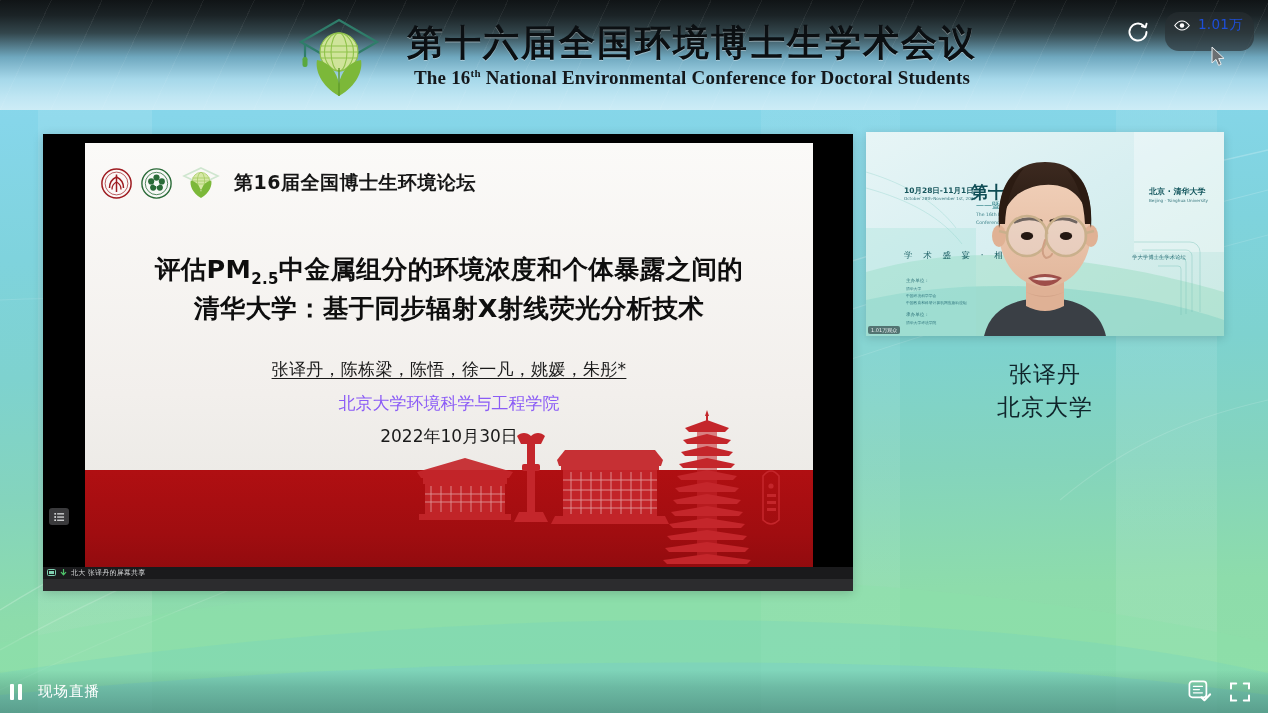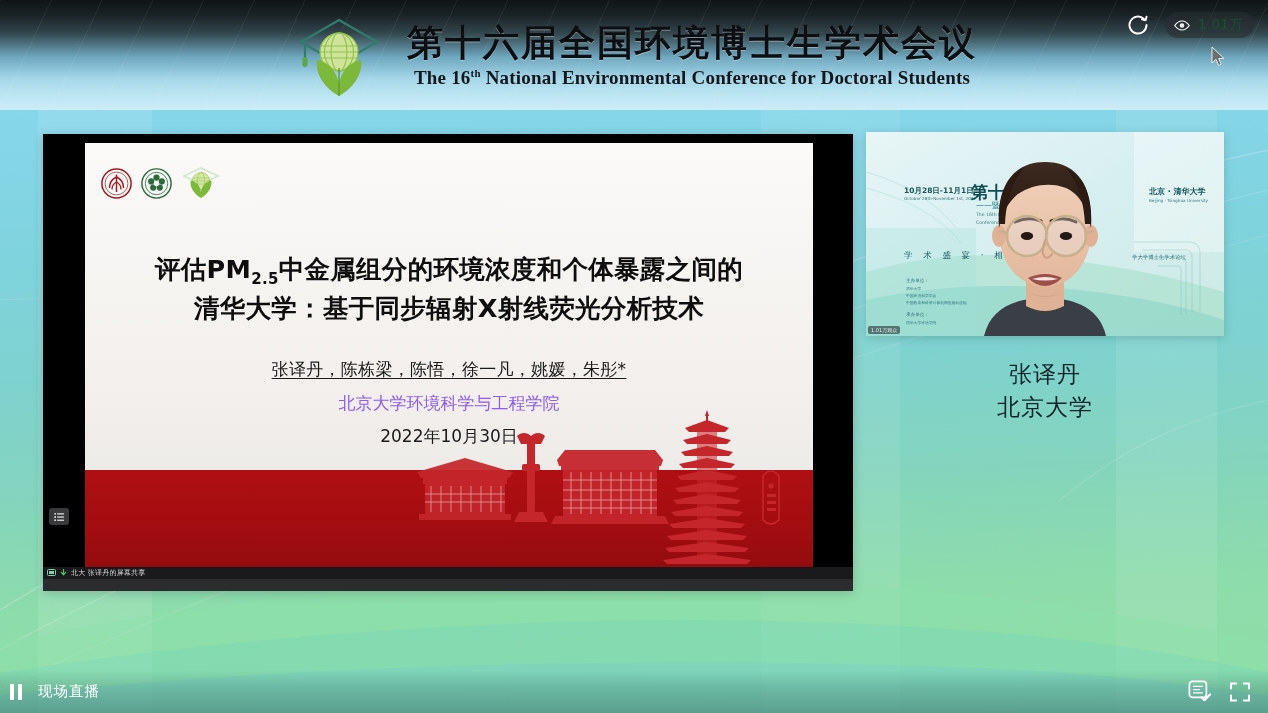--- a/index.html
+++ b/index.html
@@ -72,22 +72,22 @@
     position:absolute; right:14px; top:12px;
     display:flex; align-items:center; gap:14px; z-index:40;
   }
   #refresh-btn{
     width:26px; height:26px; cursor:pointer;
     display:flex; align-items:center; justify-content:center;
   }
   #viewer-badge{
     display:flex; align-items:center; gap:8px;
     background:rgba(40,46,50,.62);
-    border-radius:14px; padding:4px 11px 4px 9px;
-    color:#14532d; font-size:13.5px;
+    border-radius:14px; padding:4px 11px 17px 9px;
+    color:#1d4ed8; font-size:13.5px;
     font-family:"DejaVu Sans","Liberation Sans",sans-serif;
   }
   #viewer-count{ letter-spacing:.3px; }
 
   
   #cursor{ position:absolute; left:1211px; top:46px; z-index:60; }
 
   
   #share-panel{
     position:absolute; left:43px; top:134px; width:810px; height:457px;
@@ -364,20 +364,21 @@
         <svg class="slide-logo" width="40" height="34" viewBox="0 0 40 34">
           <path d="M20 2 L37 10 L20 18 L3 10 Z" fill="none" stroke="#cfe6cf" stroke-width="1.6"></path>
           <ellipse cx="20" cy="15" rx="8.6" ry="8.6" fill="#d6e8a6"></ellipse>
           <g stroke="#9fc85a" stroke-width=".7" fill="none">
             <ellipse cx="20" cy="15" rx="8.6" ry="8.6"></ellipse>
             <ellipse cx="20" cy="15" rx="3.6" ry="8.6"></ellipse>
             <path d="M11.4 12 H28.6 M11.4 15 H28.6 M11.4 18 H28.6"></path>
           </g>
           <path d="M20 32 C11 27 8.6 19 9.8 14.6 C15.6 15.6 19 20.4 20 26 C21 20.4 24.4 15.6 30.2 14.6 C31.4 19 29 27 20 32 Z" fill="#7cb839"></path>
         </svg>
+        <div id="slide-header-title">第16届全国博士生环境论坛</div>
       </div>
 
       <div id="slide-title">
         <span>评估PM</span><sub>2.5</sub><span>中金属组分的环境浓度和个体暴露之间的</span><br>
         <span>清华大学：基于同步辐射X射线荧光分析技术</span>
       </div>
 
       <div id="slide-authors">
         <span id="slide-authors-line">张译丹，陈栋梁，陈悟，徐一凡，姚媛，朱彤*</span>
       </div>

